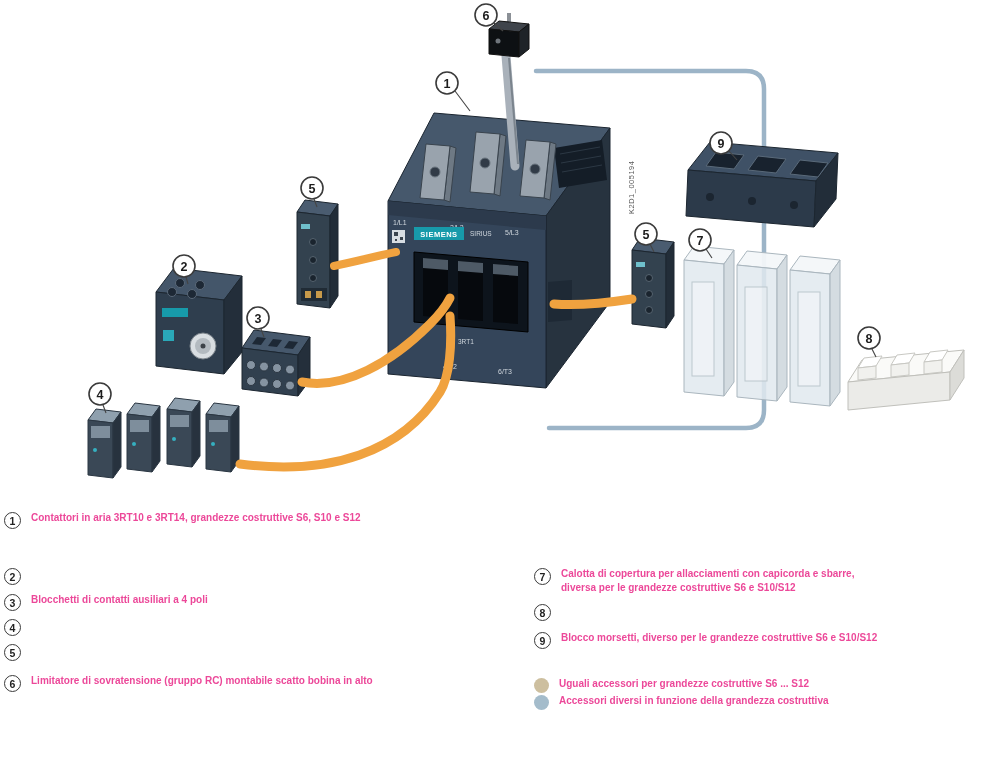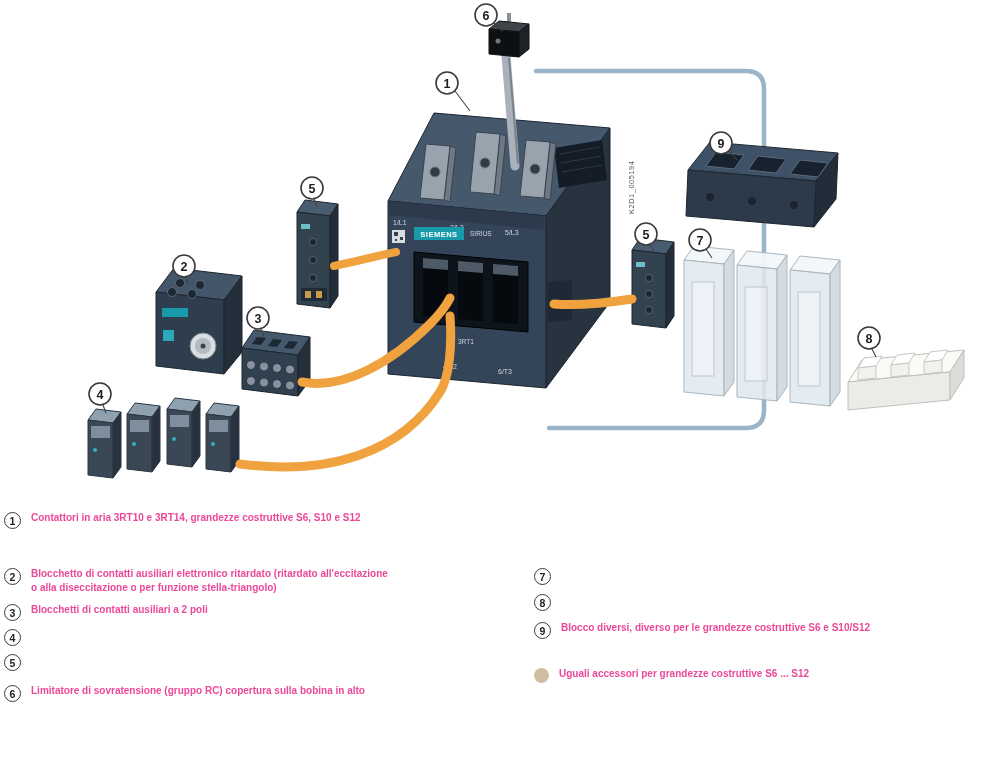--- a/index.html
+++ b/index.html
@@ -299,48 +299,52 @@
 
 <div class="legend">
   <div class="legend-row">
     <span class="num">1</span>
     <span class="txt">Contattori in aria 3RT10 e 3RT14, grandezze costruttive S6, S10 e S12</span>
   </div>
   <div class="legend-cols">
     <div class="col left">
       <div class="legend-row" style="margin-bottom:8px">
         <span class="num">2</span>
-        <span class="txt">Blocchetto di contatti ausiliari elettronico ritardato (ritardato all'eccitazione
-o alla diseccitazione o per funzione stella-triangolo)</span>
       </div>
       <div class="legend-row" style="margin-bottom:7px">
         <span class="num">3</span>
-        <span class="txt">Blocchetti di contatti ausiliari a 2 poli</span>
+        <span class="txt">Blocchetti di contatti ausiliari a 4 poli</span>
       </div>
       <div class="legend-row" style="margin-bottom:7px">
         <span class="num">4</span>
       </div>
       <div class="legend-row" style="margin-bottom:13px">
         <span class="num">5</span>
       </div>
       <div class="legend-row">
         <span class="num">6</span>
-        <span class="txt">Limitatore di sovratensione (gruppo RC) copertura sulla bobina in alto</span>
+        <span class="txt">Limitatore di sovratensione (gruppo RC) montabile scatto bobina in alto</span>
       </div>
     </div>
     <div class="col right">
       <div class="legend-row" style="margin-bottom:8px">
         <span class="num">7</span>
+        <span class="txt">Calotta di copertura per allacciamenti con capicorda e sbarre,
+diversa per le grandezze costruttive S6 e S10/S12</span>
       </div>
       <div class="legend-row" style="margin-bottom:10px">
         <span class="num">8</span>
       </div>
       <div class="legend-row">
         <span class="num">9</span>
-        <span class="txt">Blocco diversi, diverso per le grandezze costruttive S6 e S10/S12</span>
+        <span class="txt">Blocco morsetti, diverso per le grandezze costruttive S6 e S10/S12</span>
       </div>
       <div class="legend-row" style="margin-top:28px;margin-bottom:1px">
         <span class="marker tan"></span>
         <span class="txt">Uguali accessori per grandezze costruttive S6 ... S12</span>
       </div>
+      <div class="legend-row">
+        <span class="marker blu"></span>
+        <span class="txt">Accessori diversi in funzione della grandezza costruttiva</span>
+      </div>
     </div>
   </div>
 </div>
 
 </body></html>

